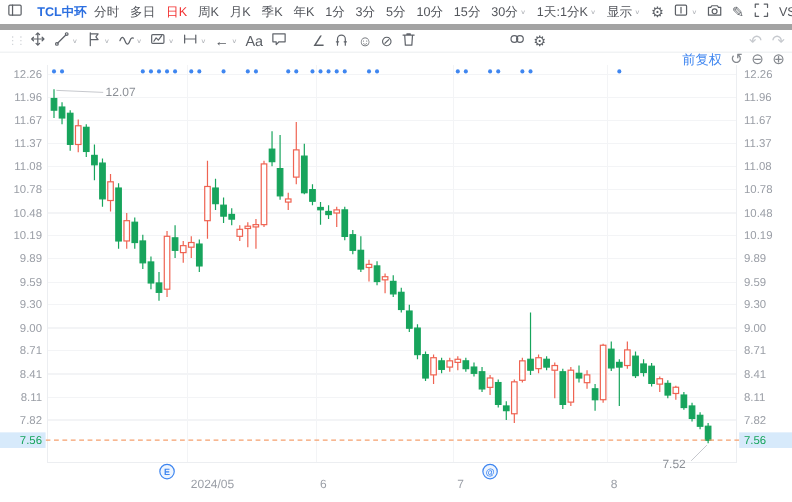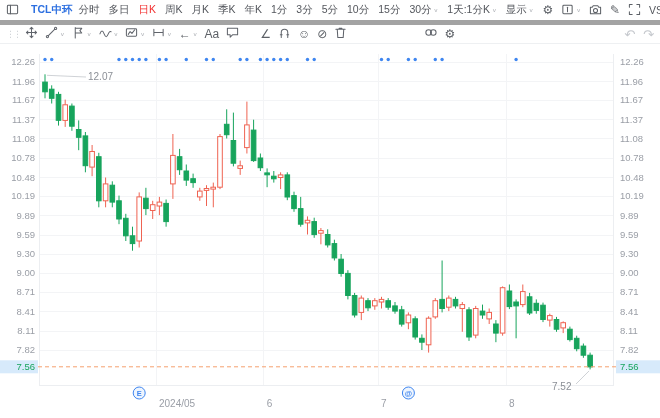--- a/index.html
+++ b/index.html
@@ -203,20 +203,26 @@
       <button class="tool">
         <span class="iglyph">⚙</span>
       </button>
       <span class="hist"><button>
           <span>↶</span>
         </button><button>
           <span>↷</span>
         </button></span>
     </div>
   <div class="chart-area">
+    <div class="adjust">
+      <button class="adj-label">前复权</button>
+      <button class="czoom"><span>↺</span></button>
+      <button class="czoom"><span>⊖</span></button>
+      <button class="czoom"><span>⊕</span></button>
+    </div>
     <div id="chart-host">
         <svg width="660" height="378" viewBox="0 0 660 378">
           <g stroke="#f3f4f6" stroke-width="1" shape-rendering="crispEdges">
             <line x1="39.5" y1="22.0" x2="613.5" y2="22.0"></line>
             <line x1="39.5" y1="41.5" x2="613.5" y2="41.5"></line>
             <line x1="39.5" y1="60.3" x2="613.5" y2="60.3"></line>
             <line x1="39.5" y1="79.7" x2="613.5" y2="79.7"></line>
             <line x1="39.5" y1="98.5" x2="613.5" y2="98.5"></line>
             <line x1="39.5" y1="118.0" x2="613.5" y2="118.0"></line>
             <line x1="39.5" y1="137.5" x2="613.5" y2="137.5"></line>

